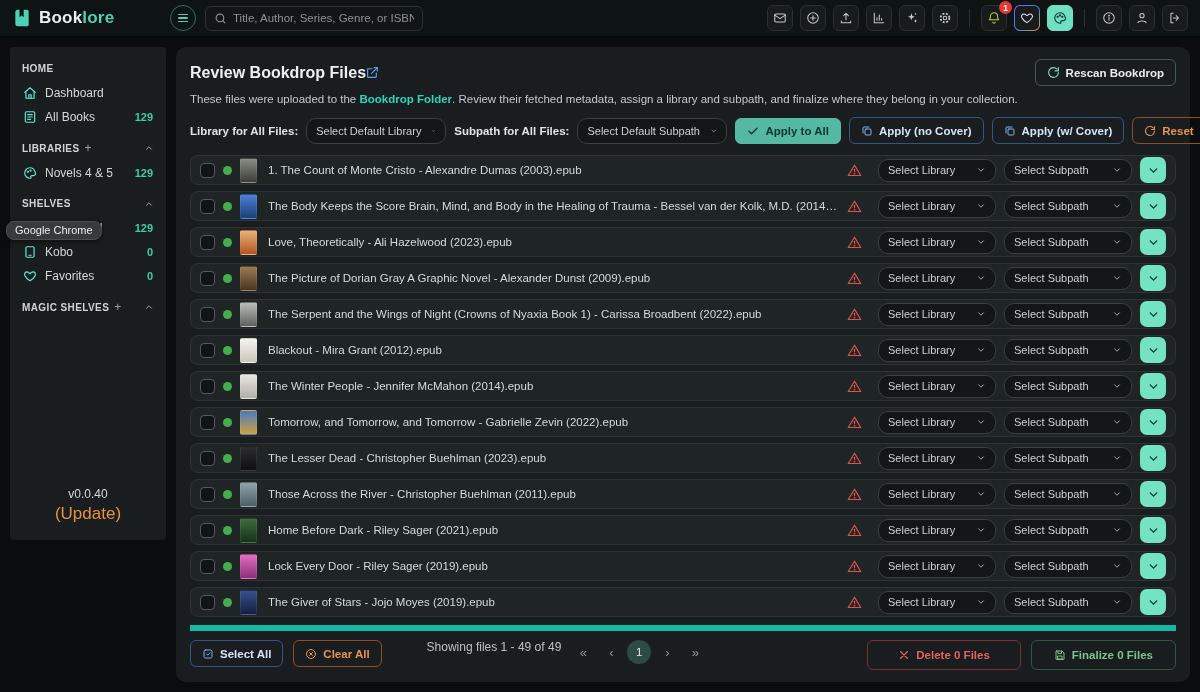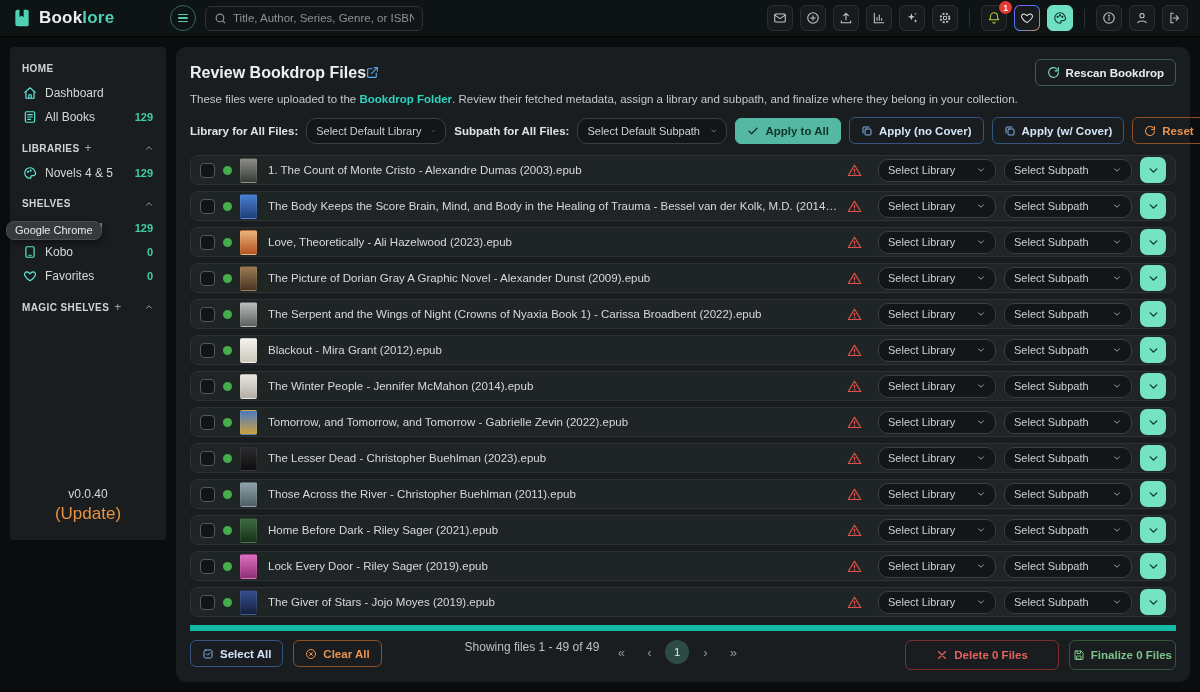--- a/index.html
+++ b/index.html
@@ -102,21 +102,21 @@
     display:inline-flex; align-items:center; gap:6px;
     height:27px; padding:0 11px; border-radius:6px;
     background:transparent; border:1px solid #3a3f42;
     font-size:11.5px; font-weight:600; cursor:pointer; white-space:nowrap;
     font-family:"Liberation Sans", sans-serif;
   }
   .btn-rescan { margin-left:auto; border-color:#3a5e55; color:#e6eeeb; }
   .btn-blue   { border-color:#33557e; color:#d3e4f7; }
   .btn-orange { border-color:#8f4f22; color:#e8934d; }
   .btn-red    { border-color:#7c302e; color:#e4625e; height:30px; padding:0 30px;}
-  .btn-green  { border-color:#30573a; color:#7cc489; height:30px; padding:0 3px;}
+  .btn-green  { border-color:#30573a; color:#7cc489; height:30px; padding:0 22px;}
   .btn-teal-fill {
     background:#54b8a2; border-color:#54b8a2; color:#11332b; height:26px;
   }
 
   .controls { margin-top:12px; display:flex; align-items:center; gap:8px; }
   .ctl-label { font-size:11.5px; font-weight:700; color:#e0e3e5; white-space:nowrap; }
   .select {
     height:26px; background:#131617; border:1px solid #3a3f42; border-radius:10px;
     display:flex; align-items:center; justify-content:space-between;
     padding:0 9px; font-size:11px; color:#ccd0d3; cursor:pointer; gap:10px; white-space:nowrap;

